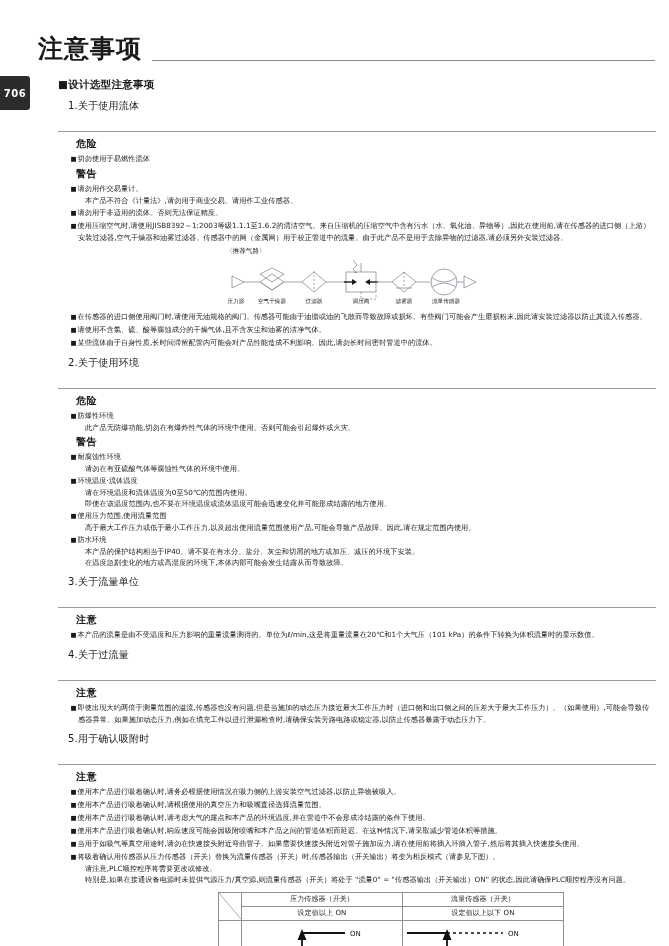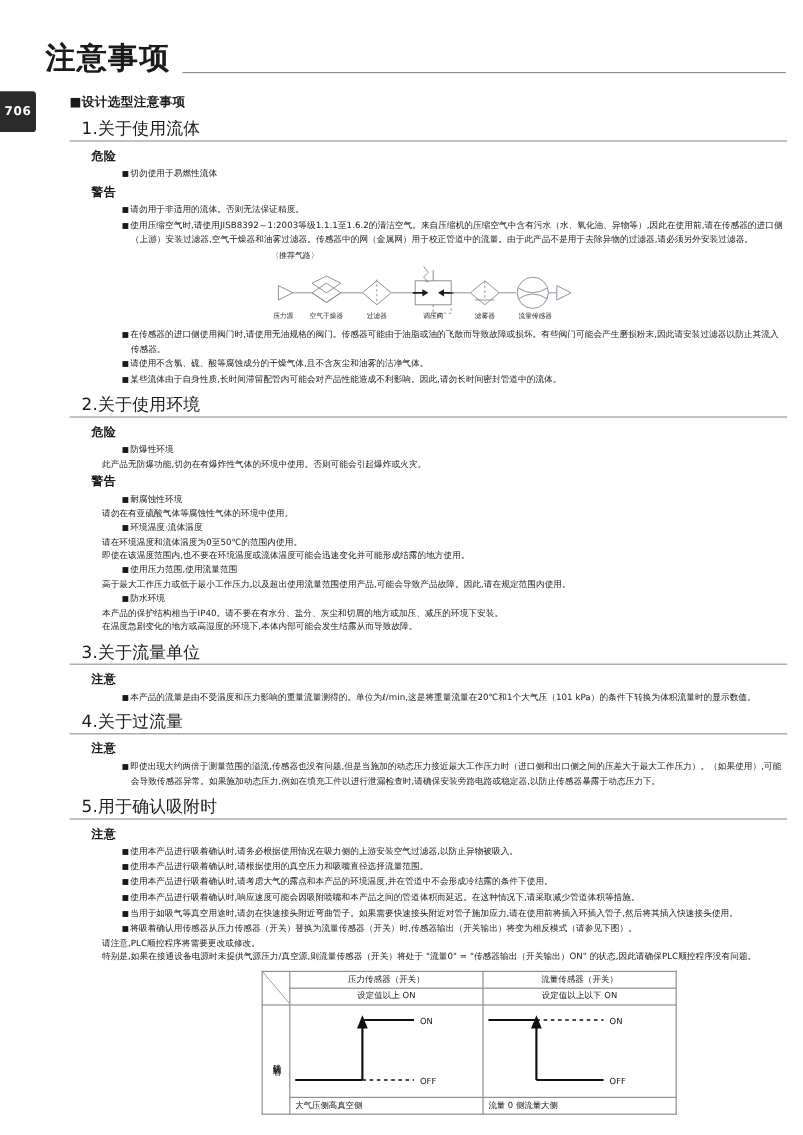--- a/index.html
+++ b/index.html
@@ -71,23 +71,23 @@
     font-weight: bold;
     margin: 0 0 5px 0;
     letter-spacing: 0.3px;
   }
 
   
   .sec {
     margin-top: 7px;
   }
   .sec-title {
-    font-size: 14px;
+    font-size: 10px;
     padding-left: 10px;
-    padding-bottom: 0;
+    padding-bottom: 18px;
     border-bottom: 1px solid #9a9a9a;
     letter-spacing: 0.2px;
   }
   .sec-body {
     padding-left: 18px;
     padding-top: 3px;
   }
 
   .alert-head {
     font-size: 10px;
@@ -104,21 +104,20 @@
   }
   ul.items > li {
     margin: 0 0 1px 0;
   }
   .bl {
     font-size: 7.2px;
     line-height: 1.55;
     text-indent: -7.5px;
     padding-left: 2px;
     letter-spacing: 0.05px;
-    margin-left: 31px;
   }
   .bl::before {
     content: "\25A0";
     font-size: 6.4px;
     margin-right: 1px;
   }
   .sub {
     font-size: 7.2px;
     line-height: 1.55;
     padding-left: 9px;
@@ -204,20 +203,24 @@
     <div class="sec-body">
       <div class="alert-head">危险</div>
       <ul class="items">
         <li>
           <div class="bl">切勿使用于易燃性流体</div>
         </li>
       </ul>
 
       <div class="alert-head">警告</div>
       <ul class="items">
+        <li>
+          <div class="bl">请勿用作交易量计。</div>
+          <div class="sub">本产品不符合《计量法》,请勿用于商业交易。请用作工业传感器。</div>
+        </li>
         <li>
           <div class="bl">请勿用于非适用的流体。否则无法保证精度。</div>
         </li>
         <li>
           <div class="bl">使用压缩空气时,请使用JISB8392～1:2003等级1.1.1至1.6.2的清洁空气。来自压缩机的压缩空气中含有污水（水、氧化油、异物等）,因此在使用前,请在传感器的进口侧（上游）安装过滤器,空气干燥器和油雾过滤器。传感器中的网（金属网）用于校正管道中的流量。由于此产品不是用于去除异物的过滤器,请必须另外安装过滤器。</div>
         </li>
       </ul>
 
       <div class="circuit-wrap">
         <div class="circuit-cap">〈推荐气路〉</div>

